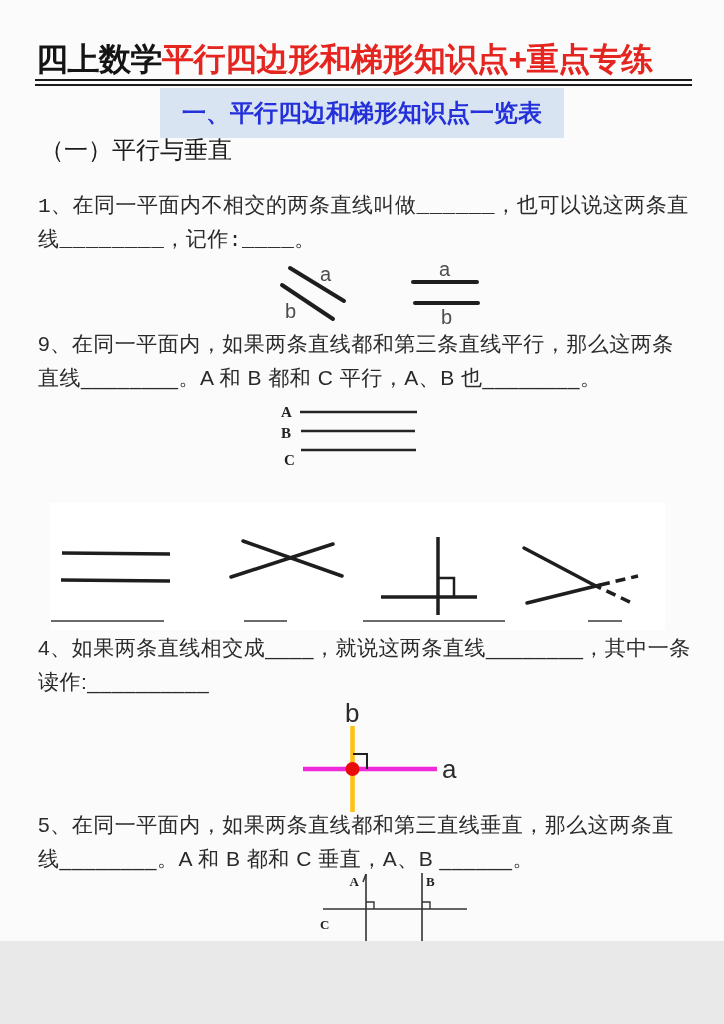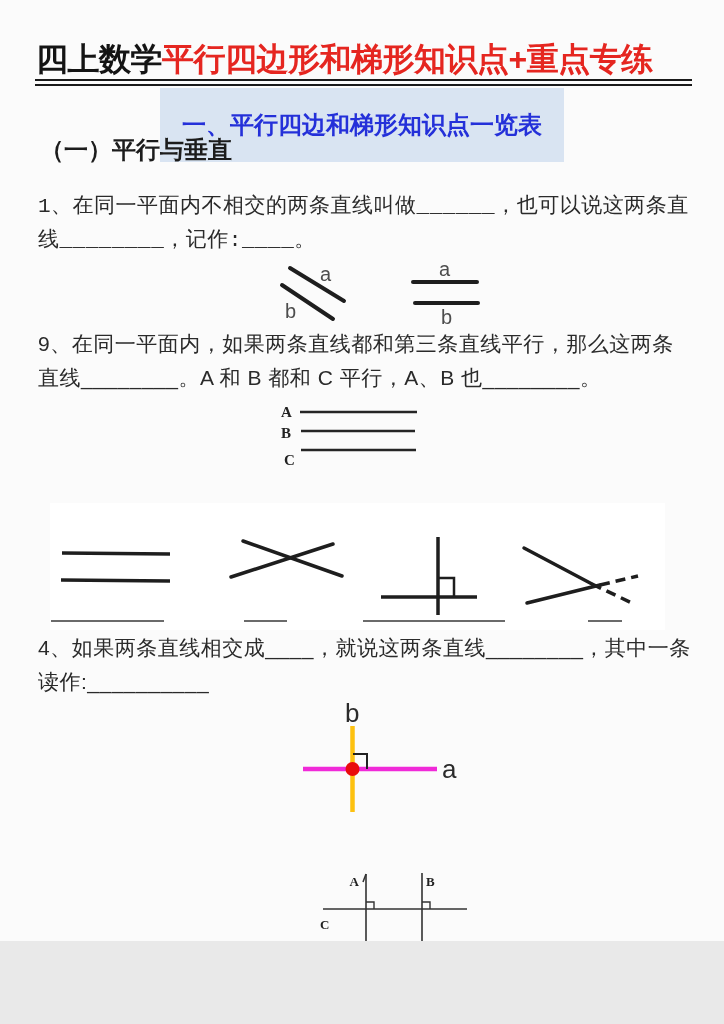--- a/index.html
+++ b/index.html
@@ -18,25 +18,25 @@
   .title-red{color:#e52620;}
   .title-underline{
     left:35px;top:79px;width:657px;height:3px;
     border-top:2px solid #1a1a1a;border-bottom:2px solid #1a1a1a;
   }
   
   .banner{
     left:50%;top:88px;transform:translateX(-50%);
     background:#d9e4f2;color:#2430d9;
     font-size:24px;font-weight:bold;
-    padding:21px 22px;white-space:nowrap;
+    padding:9px 22px;white-space:nowrap;
   }
   
   .section-heading{
-    left:40px;top:134px;font-size:24px;font-weight:bold;color:#1c1c1c;
+    left:40px;top:134px;font-size:24px;font-weight:normal;color:#1c1c1c;
   }
   
   .qtext{
     left:38px;width:650px;font-size:21px;line-height:34px;color:#2a2a2a;
     letter-spacing:0.5px;white-space:nowrap;
   }
   .q1{top:190px;font-family:Liberation Mono, monospace;} .q2{top:327px;} .q3{top:470px;}
   .q4{top:631px;} .q5{top:808px;}
   
   .dlabel{fill:#4d4d4d;font-family:"Liberation Sans",sans-serif;}
@@ -124,20 +124,24 @@
 
   <svg class="abs" style="left:290px;top:698px;" width="175" height="120">
     <text x="55" y="24" font-size="26" fill="#2b2b2b">b</text>
     <line x1="62.5" y1="28" x2="62.5" y2="114" stroke-width="4.5" stroke="#fdc110"></line>
     <line x1="13" y1="71" x2="147" y2="71" stroke-width="4.5" stroke="#f02ad8"></line>
     <polyline points="63,56 77,56 77,71" fill="none" stroke="#222" stroke-width="2"></polyline>
     <circle cx="62.5" cy="71" r="7" fill="#e90c0c"></circle>
     <text x="152" y="80" font-size="26" fill="#2b2b2b">a</text>
   </svg>
 
+  <div class="abs qtext q5">
+    <div>5、在同一平面内，如果两条直线都和第三直线垂直，那么这两条直</div>
+    <div>线________。A 和 B 都和 C 垂直，A、B ______。</div>
+  </div>
 
   <svg class="abs" style="left:315px;top:865px;" width="165" height="95">
     <line x1="8" y1="44" x2="152" y2="44" stroke="#333" stroke-width="1.6"></line>
     <line x1="51" y1="9" x2="51" y2="77" stroke="#333" stroke-width="1.6"></line>
     <line x1="48" y1="17" x2="51" y2="9" stroke="#333" stroke-width="1.6"></line>
     <line x1="107" y1="8" x2="107" y2="76" stroke="#333" stroke-width="1.6"></line>
     <polyline points="51,37 59,37 59,44" fill="none" stroke="#333" stroke-width="1.4"></polyline>
     <polyline points="107,37 115,37 115,44" fill="none" stroke="#333" stroke-width="1.4"></polyline>
     <text x="44" y="21" font-size="13" class="serifLabel" text-anchor="end">A</text>
     <text x="111" y="21" font-size="13" class="serifLabel">B</text>

